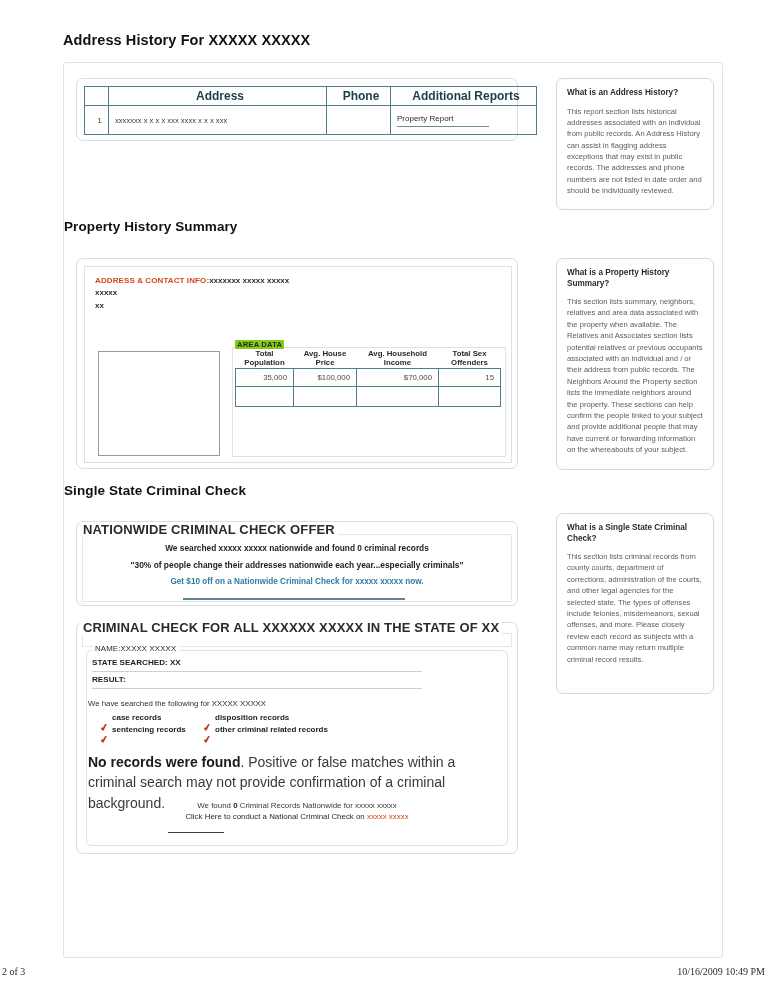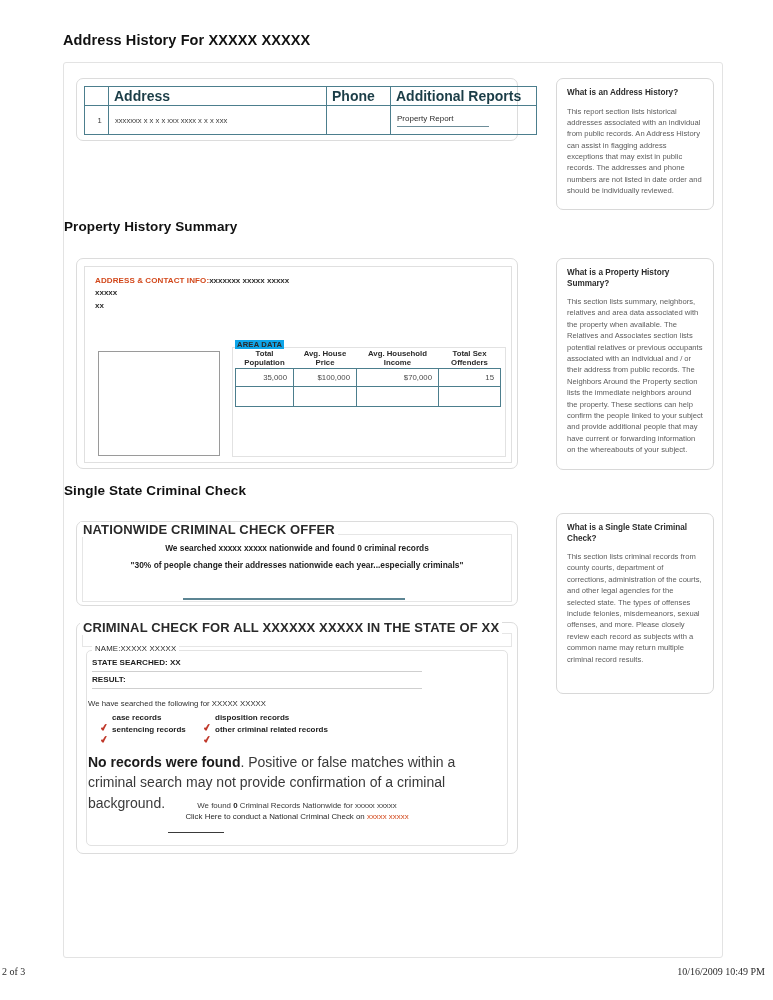--- a/index.html
+++ b/index.html
@@ -103,24 +103,24 @@
     table-layout: fixed;
   }
   table.addr-table th,
   table.addr-table td {
     border: 1px solid #4c7e8d;
     padding: 0;
     vertical-align: middle;
   }
   table.addr-table th {
     height: 18px;
-    font-size: 14px;
+    font-size: 12px;
     font-weight: bold;
     color: #1b3d47;
-    text-align: left;
+    text-align: center;
     padding-left: 5px;
   }
   table.addr-table td {
     height: 28px;
     font-size: 7.6px;
     color: #3a3a3a;
     padding-left: 6px;
   }
   .col-num  { width: 18px; }
   .col-addr { width: 212px; }
@@ -177,21 +177,21 @@
     background: #fff;
   }
 
   .area-data-label {
     position: absolute;
     left: 150px; top: 73px;
     font-size: 7.6px;
     font-weight: bold;
     color: #2a2a2a;
     letter-spacing: 0.2px;
-    background: #0ea5e9;
+    background: #84cc16;
     padding: 0 2px;
     z-index: 3;
     text-align: right;
   }
   .area-data-frame {
     position: absolute;
     left: 147px; top: 80px;
     width: 274px; height: 110px;
     border: 1px solid #e2e2e2;
     box-sizing: border-box;
@@ -526,20 +526,21 @@
     <div class="help-body">This section lists summary, neighbors, relatives and area data associated with the property when available. The Relatives and Associates section lists potential relatives or previous occupants associated with an individual and / or their address from public records. The Neighbors Around the Property section lists the immediate neighbors around the property. These sections can help confirm the people linked to your subject and provide additional people that may have current or forwarding information on the whereabouts of your subject.</div>
   </div>
 
   <div class="section-heading" id="heading-criminal">Single State Criminal Check</div>
 
   <div class="panel" id="criminal-offer-panel"></div>
   <div class="fieldset-legend" id="legend-offer">NATIONWIDE CRIMINAL CHECK OFFER</div>
   <div class="inner-rule-box"></div>
   <div class="offer-line1">We searched xxxxx  xxxxx nationwide and found 0 criminal records</div>
   <div class="offer-line2">"30% of people change their addresses nationwide each year...especially criminals"</div>
+  <div class="offer-link">Get $10 off on a Nationwide Criminal Check for xxxxx xxxxx now.</div>
   <div class="offer-underline"></div>
 
   <div class="panel" id="criminal-detail-panel"></div>
   <div class="fieldset-legend" id="legend-detail">CRIMINAL CHECK FOR ALL XXXXXX XXXXX IN THE STATE OF XX</div>
   <div class="detail-strip"></div>
   <div class="detail-inner-box"></div>
   <div class="fieldset-legend" id="legend-name">NAME:XXXXX XXXXX</div>
 
   <div class="labeled-row" id="row-state">STATE SEARCHED: XX</div>
   <div class="labeled-row" id="row-result">RESULT:</div>

